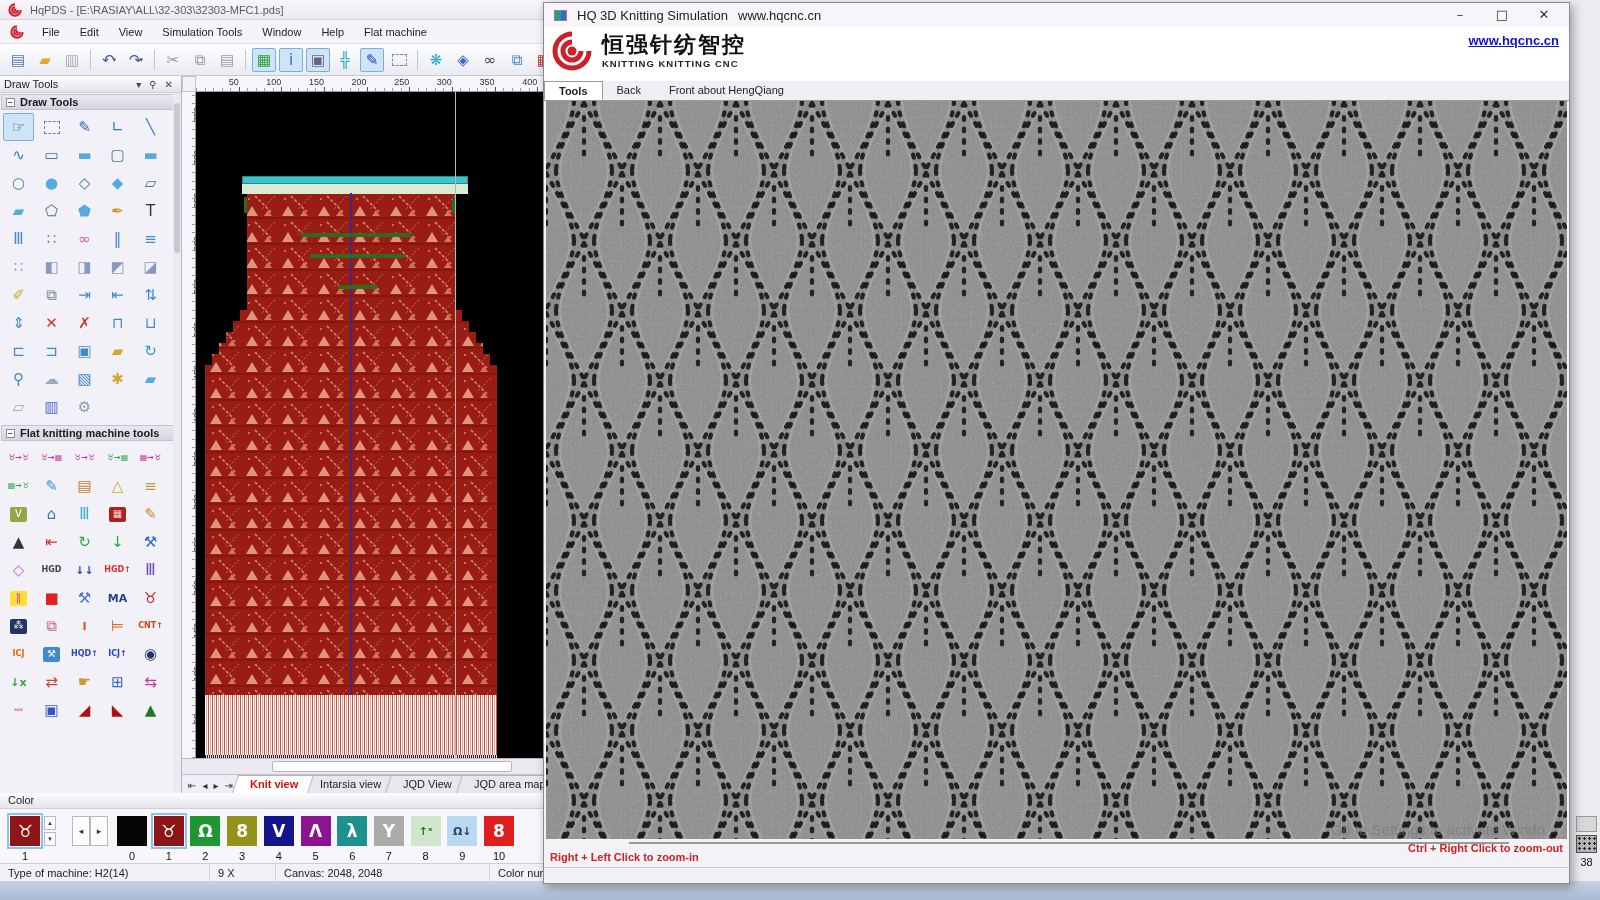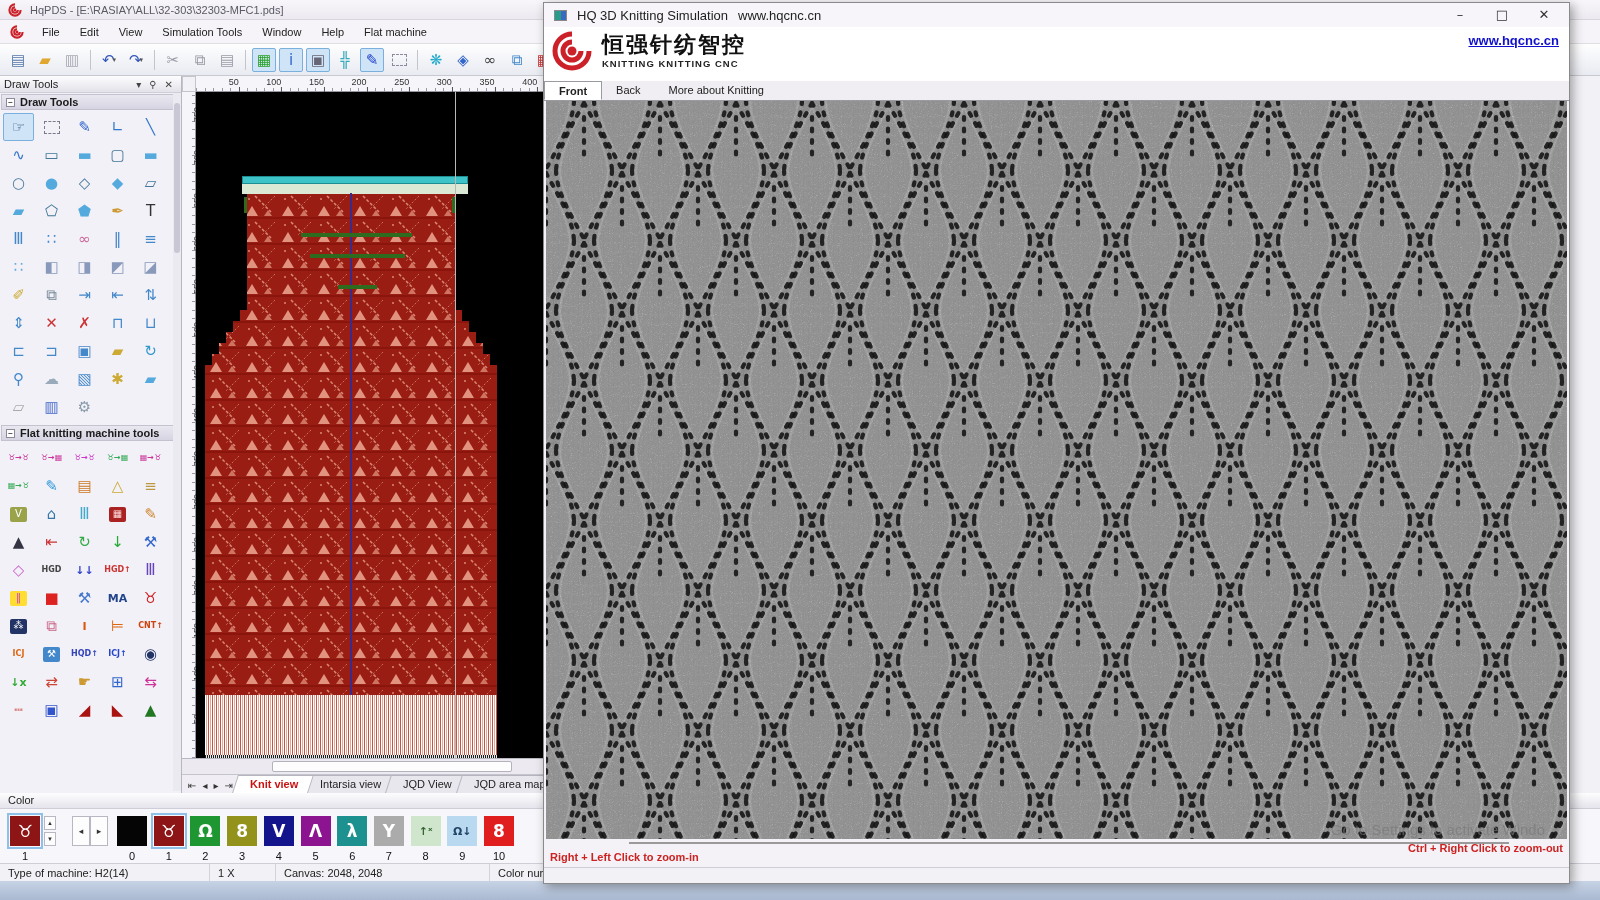--- a/index.html
+++ b/index.html
@@ -670,21 +670,21 @@
           <div class="swatch-num" style="left: 410.6px;">8</div>
           <div class="swatch" style="left: 447.3px; background: rgb(185, 217, 240); color: rgb(34, 68, 102); font-size: 11px;">Ω↓</div>
           <div class="swatch-num" style="left: 447.3px;">9</div>
           <div class="swatch" style="left: 484px; background: rgb(224, 30, 30); color: rgb(255, 255, 255);">8</div>
           <div class="swatch-num" style="left: 484px;">10</div>
         </div>
     </div>
 
     <div class="statusbar">
       <span class="sb-field" style="width:210px;">Type of machine: H2(14)</span>
-      <span class="sb-field" style="width:66px;">1 X</span>
+      <span class="sb-field" style="width:66px;">9 X</span>
       <span class="sb-field" style="width:214px;">Canvas: 2048, 2048</span>
       <span class="sb-field" style="border-right:none;">Color numbe</span>
     </div>
 
     <div class="bottom-strip"></div>
   </section>
 
   <section id="sim">
     <div class="sim-titlebar">
       <span style="width:13px;height:11px;background:linear-gradient(90deg,#2a9a8a 0 50%,#3a6ac0 50% 100%);border:1px solid #888;"></span>
@@ -708,23 +708,23 @@
         </svg>
         <div>
           <div class="brand-cn">恒强针纺智控</div>
           <div class="brand-en">KNITTING KNITTING CNC</div>
         </div>
       </div>
       <a class="sim-link">www.hqcnc.cn</a>
     </div>
 
     <div class="sim-tabs" id="simTabs">
-        <div class="stab active">Front</div>
+        <div class="stab active">Tools</div>
         <div class="stab">Back</div>
-        <div class="stab">More about Knitting</div>
+        <div class="stab">Front about HengQiang</div>
       </div>
 
     <div class="fabric-wrap">
       <svg width="1021" height="738">
         <defs>
           <pattern id="wale" width="5" height="9" patternUnits="userSpaceOnUse">
             <path d="M2.5,0 V9" stroke="#bfbfbf" stroke-width="1.4" opacity="0.7"></path>
             <path d="M0,6 Q2.5,9 5,6" stroke="#d9d9d9" stroke-width="1" fill="none" opacity="0.6"></path>
           </pattern>
           <filter id="grain" x="0" y="0" width="100%" height="100%">
@@ -762,13 +762,18 @@
       </svg>
     </div>
 
     <div class="sim-scrollline"></div>
     <div class="watermark">Go to Settings to activate Windo</div>
     <div class="hint-left">Right + Left Click to zoom-in</div>
     <div class="hint-right">Ctrl + Right Click to zoom-out</div>
     <div class="sim-statusstrip"></div>
   </section>
 
+  <div id="right-strip">
+    <div class="rs-swatch-part"></div>
+    <div class="rs-swatch-38"></div>
+    <div class="rs-38">38</div>
+  </div>
 </div>
 
 </body></html>

